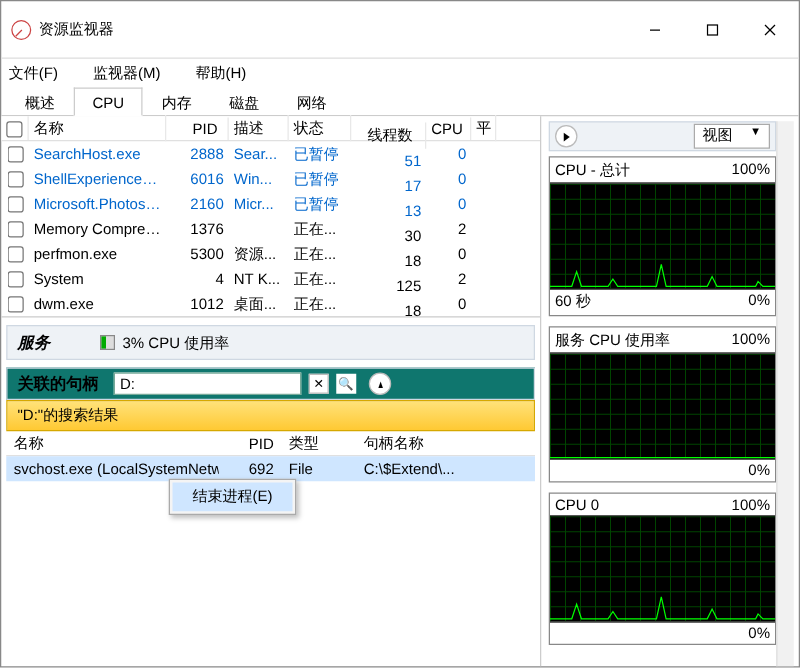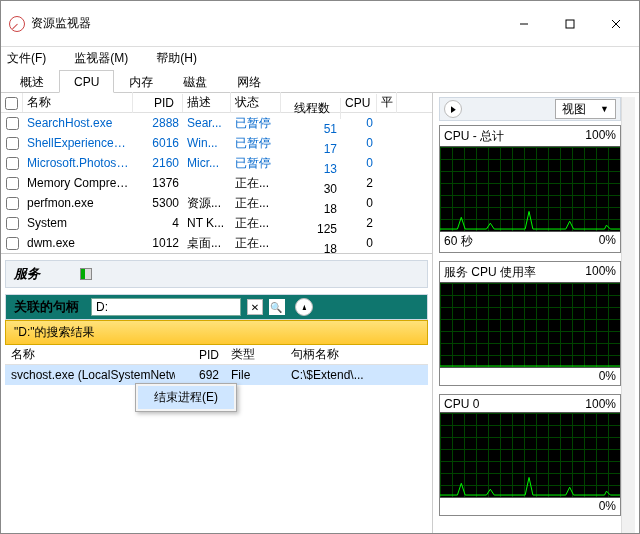--- a/index.html
+++ b/index.html
@@ -48,21 +48,21 @@
   .handle-header .hcol, .handle-row .hcol { padding: 2px 6px; white-space: nowrap; overflow:hidden; }
   .hcol.hname { width: 170px; }
   .hcol.hpid { width: 50px; text-align:right; }
   .hcol.htype { width: 60px; }
   .hcol.hhandle { flex:1; }
   .handle-row { background: #cfe6ff; }
   .context-menu { position: absolute; background: #f4f4f4; border: 1px solid #aaa; box-shadow: 2px 2px 4px rgba(0,0,0,0.25); padding: 2px; z-index: 10; }
   .context-menu .item { background: #cfe6ff; padding: 3px 16px; font-size: 12px; }
   .right-top { display:flex; align-items:center; height: 24px; border:1px solid #cfd8e2; background:#eef2f6; margin-bottom:4px; }
   .right-top .flex { flex:1; }
-  .right-top .view-btn { border:1px solid #aaa; height:20px; display:flex; align-items:center; padding: 0 6px; margin-right:4px; background:#fff;}
+  .right-top .view-btn { border:1px solid #aaa; height:20px; display:flex; padding: 0 6px; margin-right:4px; background:#fff;}
   .right-top .view-btn .arrow { margin-left:14px; font-size:9px;}
   .chart-box { border: 1px solid #888; margin-bottom: 8px; }
   .chart-title { display:flex; font-size: 11px; padding: 2px 4px 1px; }
   .chart-title .flex { flex:1; }
   .chart-canvas { height: 86px; background:#000; position:relative; overflow:hidden; border-top:1px solid #555; border-bottom:1px solid #555;}
   .chart-grid { position:absolute; inset:0; background-image:
     linear-gradient(to right, #004400 1px, transparent 1px),
     linear-gradient(to bottom, #004400 1px, transparent 1px);
     background-size: 12px 12px; }
   .chart-canvas svg { position:absolute; inset:0; width:100%; height:100%; }
@@ -194,20 +194,21 @@
             <div class="col threads ">18</div>
             <div class="col cpu ">0</div>
             <div class="col avg"></div>
           </div>
         </div>
     </div>
 
     <div class="section-bar">
       <span class="title">服务</span>
       <span class="meter"></span>
+      <span>3% CPU 使用率</span>
       <span class="flex"></span>
     </div>
 
     <div class="handles-bar">
       <span style="font-weight:bold;font-size:13px">关联的句柄</span>
       <span class="flex"></span>
       <input type="text" value="D:" style="">
       <span class="xbtn">✕</span>
       <span class="sbtn">🔍</span>
       <span class="chev">

